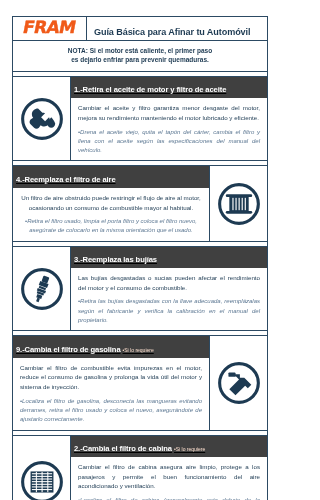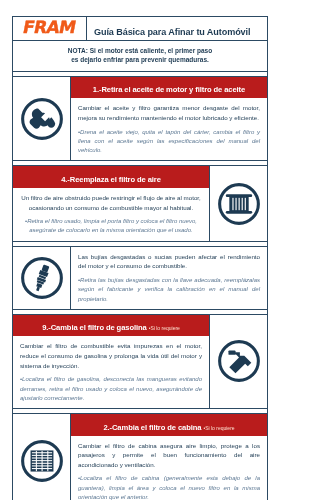--- a/index.html
+++ b/index.html
@@ -92,26 +92,27 @@
   }
   .icon-cell.left  { border-right: 1px solid #2c4a63; }
   .icon-cell.right { border-left: 1px solid #2c4a63; }
   .body-cell {
     flex: 1 1 auto;
     min-width: 0;
     display: flex;
     flex-direction: column;
   }
   .bar {
-    background: #b91c1c;
-    text-align: center;
+    background: #404040;
+    text-align: left;
     padding: 2.5px 3px 3px 3px;
     line-height: 1;
     white-space: nowrap;
     overflow: hidden;
+    text-decoration: underline;
   }
   .bar-title {
     font-size: 7.6px;
     font-weight: bold;
     color: #ffffff;
     letter-spacing: -0.1px;
   }
   .bar-sub {
     font-size: 5px;
     color: #fde0cf;
@@ -217,20 +218,23 @@
           <rect x="40" y="34" width="20" height="10" fill="#1d3a52"></rect>
           <rect x="42" y="45" width="16" height="5" fill="#1d3a52"></rect>
           <rect x="40" y="51" width="20" height="6" fill="#1d3a52"></rect>
           <rect x="42" y="58" width="16" height="5" fill="#1d3a52"></rect>
           <rect x="44" y="64" width="12" height="8" fill="#1d3a52"></rect>
           <rect x="47" y="72" width="6" height="9" fill="#1d3a52"></rect>
         </g>
       </svg>
     </div>
     <div class="body-cell">
+      <div class="bar">
+        <span class="bar-title">3.-Reemplaza las bujías</span>
+      </div>
       <div class="body-txt">
         <p class="para">Las bujías desgastadas o sucias pueden afectar el rendimiento del motor y el consumo de combustible.</p>
         <p class="tip"><span class="bullet">•</span><span>Retira las bujías desgastadas con la llave adecuada, reemplázalas según el fabricante y verifica la calibración en el manual del propietario.</span></p>
       </div>
     </div>
   </div>
 
   <div class="spacer"></div>
   <div class="step">
     <div class="body-cell">

